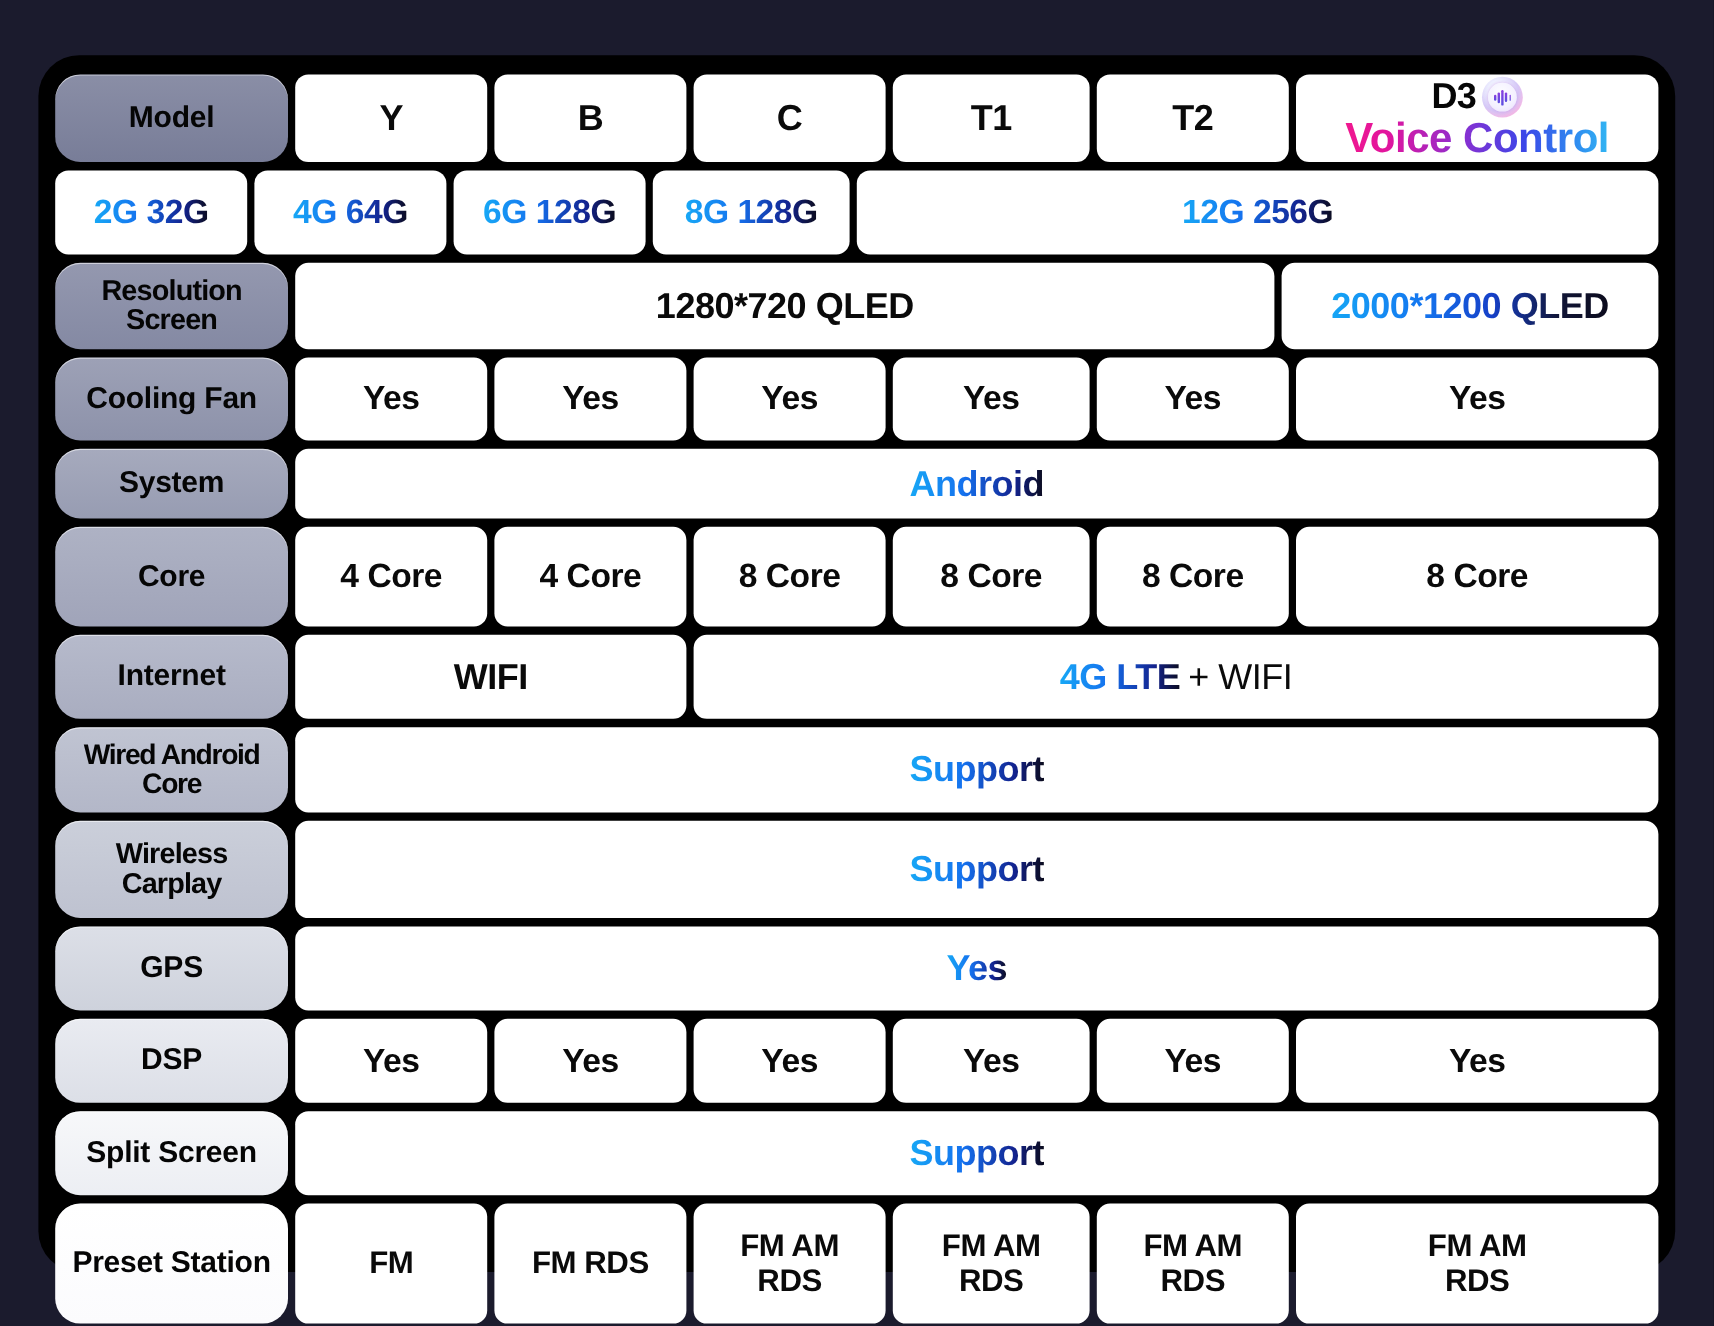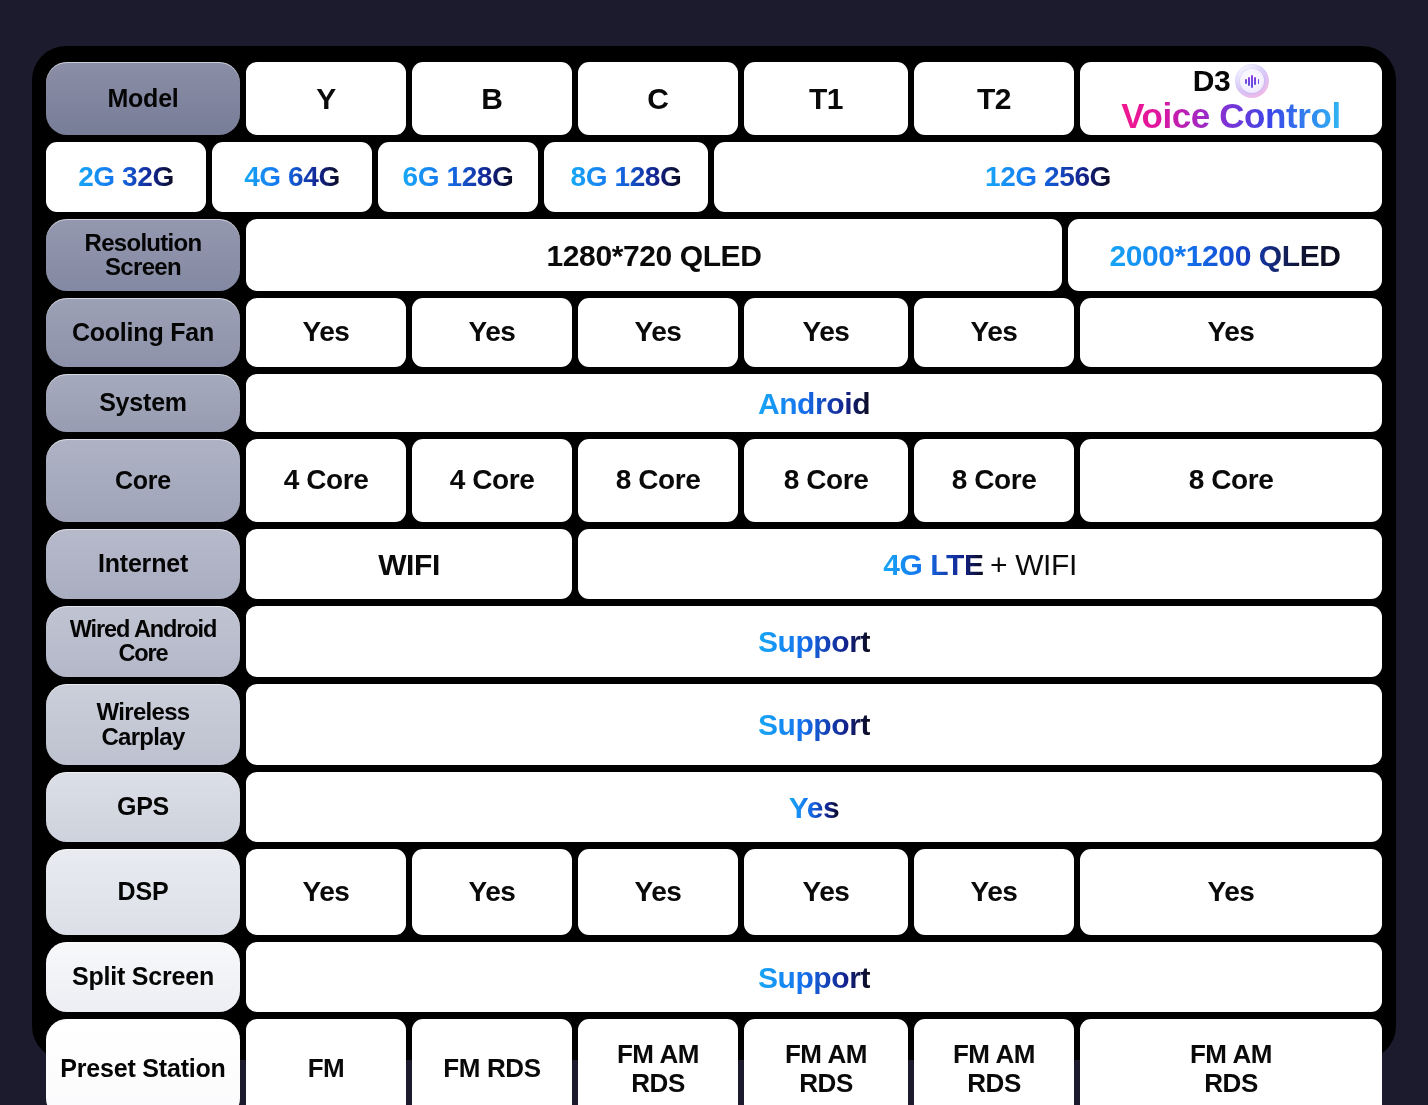--- a/index.html
+++ b/index.html
@@ -330,21 +330,21 @@
 
     <div class="row" style="height:70px">
       <div class="label-cell" style="background:linear-gradient(180deg,#dcdfe7,#ced2dc)">
         <span>GPS</span>
       </div>
       <div class="cell span6 sz-30">
         <span class="grad-short">Yes</span>
       </div>
     </div>
 
-    <div class="row" style="height:86px">
+    <div class="row" style="height:70px">
       <div class="label-cell" style="background:linear-gradient(180deg,#e9ebf1,#dcdfe7)">
         <span>DSP</span>
       </div>
       <div class="cell c1">
           <span>Yes</span>
         </div>
       <div class="cell c2">
           <span>Yes</span>
         </div>
       <div class="cell c3">

